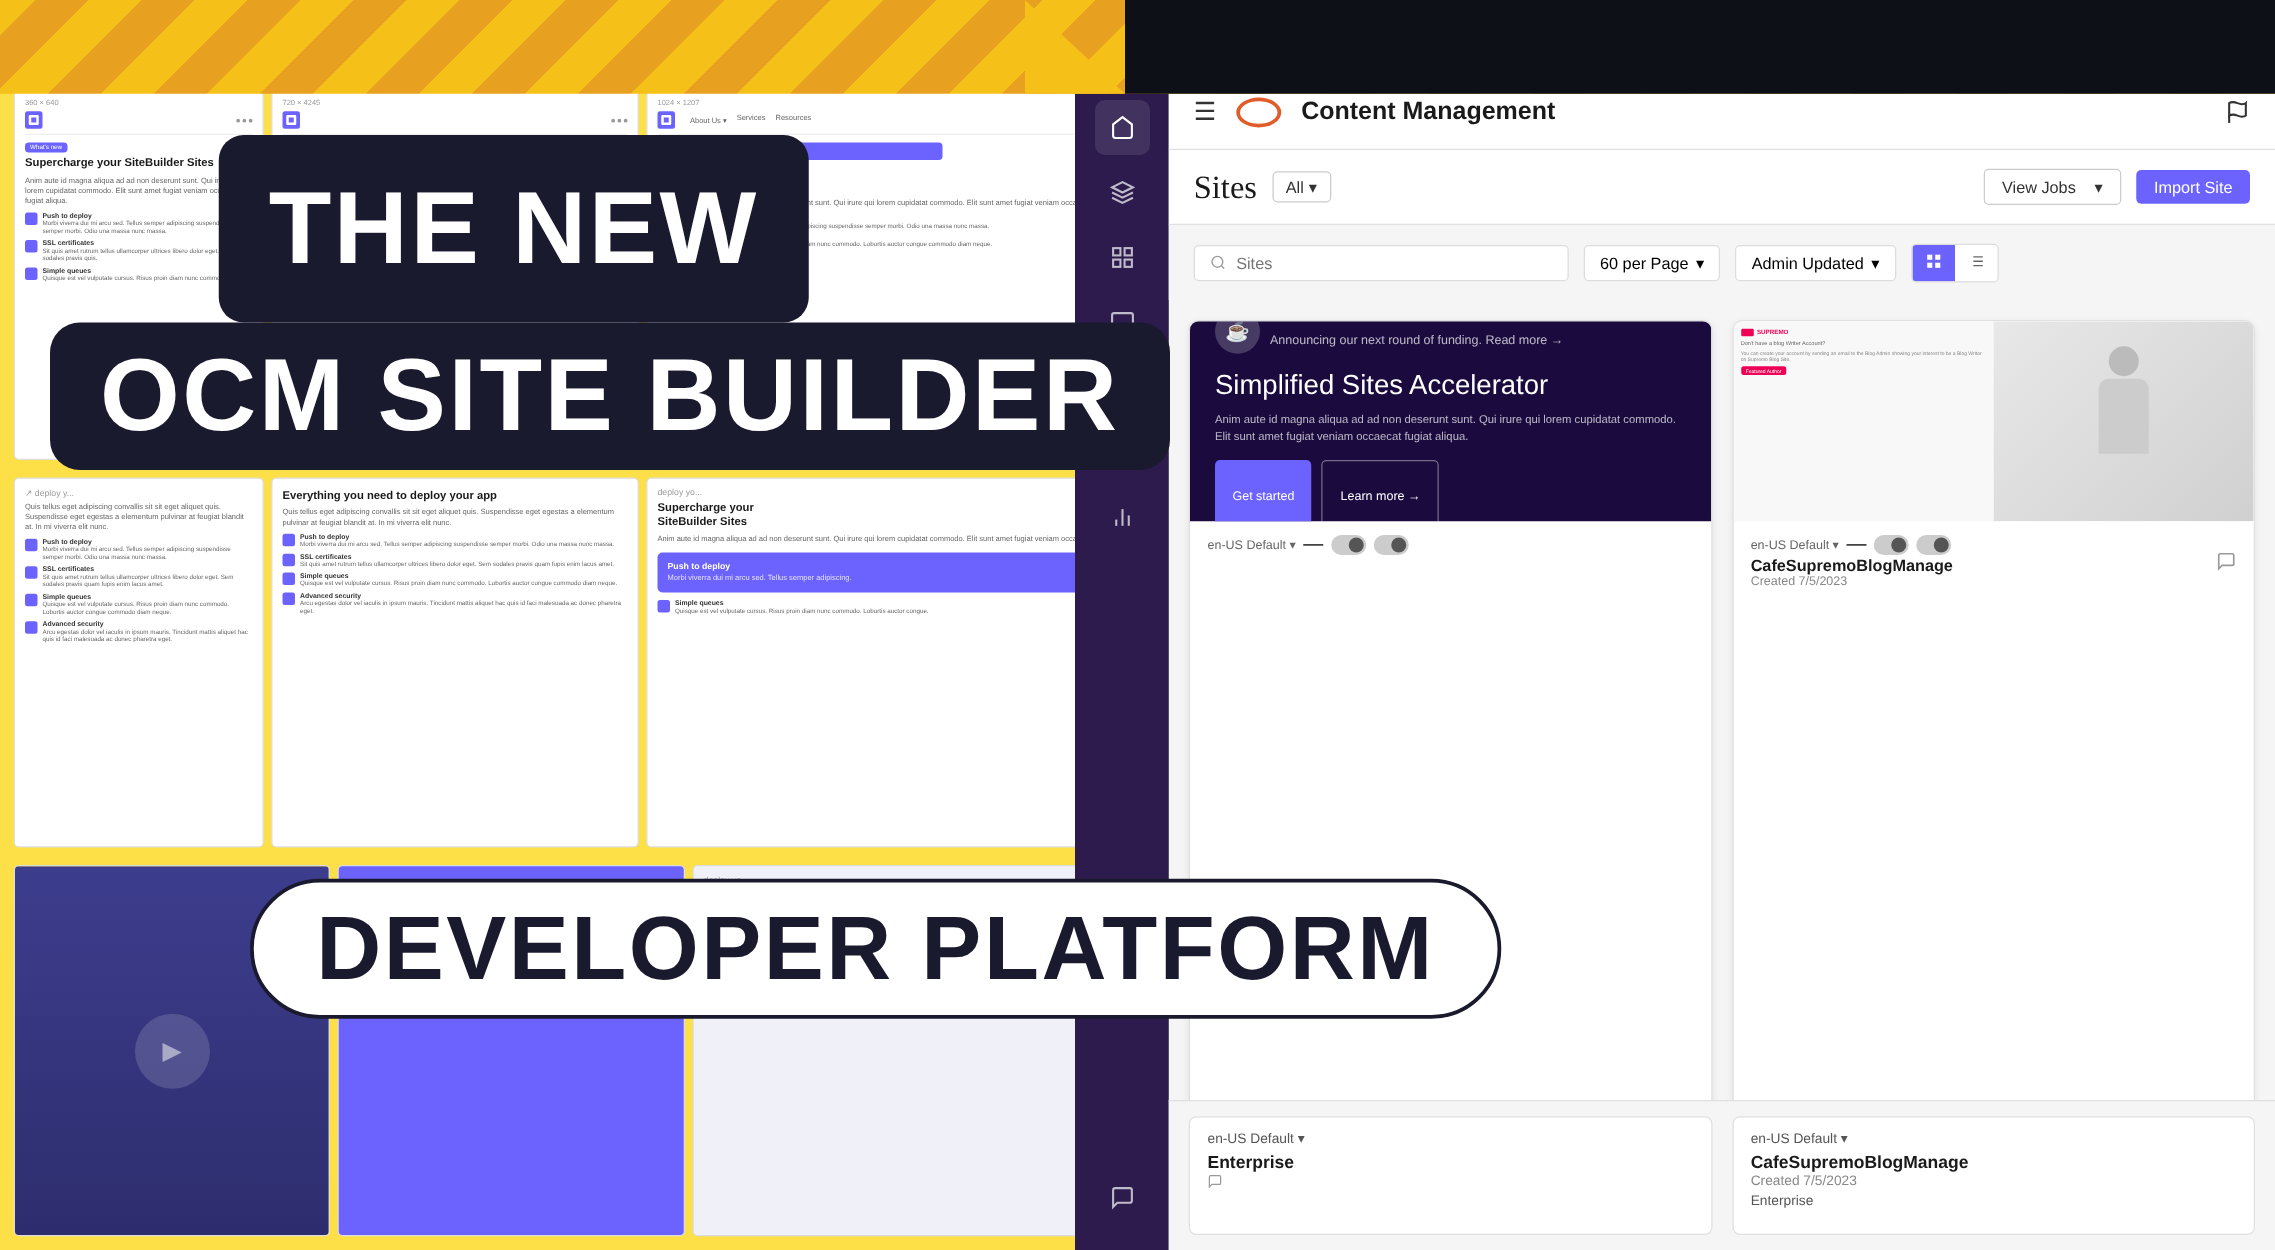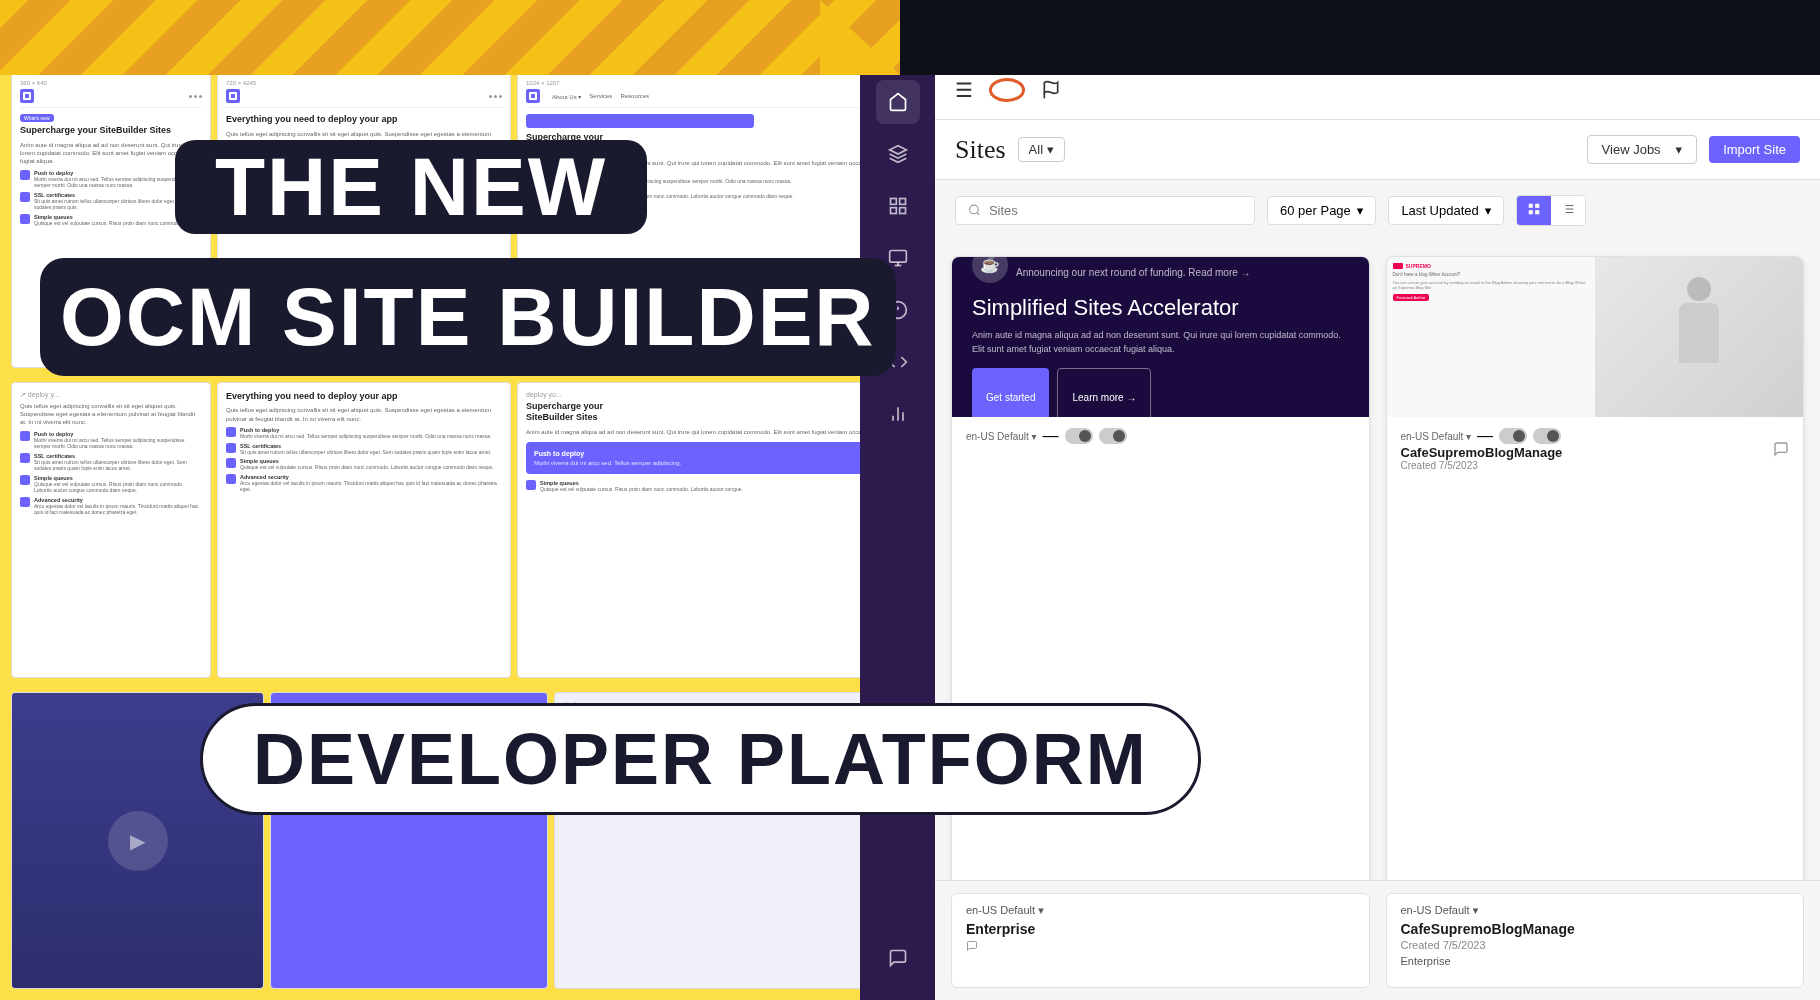--- a/index.html
+++ b/index.html
@@ -508,38 +508,37 @@
     }
 
     .badge-the-new {
       position: absolute;
       top: 108px;
       left: 175px;
       background: #1a1a2e;
       color: white;
       font-size: 82px;
       font-weight: 900;
-      padding: 0 40px;
+      padding: 28px 40px;
       border-radius: 20px;
       letter-spacing: 2px;
       text-transform: uppercase;
       font-family: 'Arial Black', Arial, sans-serif;
       white-space: nowrap;
-      margin-top: 32px;
     }
 
     .badge-ocm {
       position: absolute;
       top: 258px;
       left: 40px;
       background: #1a1a2e;
       color: white;
       font-size: 82px;
       font-weight: 900;
-      padding: 12px 20px;
+      padding: 12px 40px;
       border-radius: 24px;
       letter-spacing: 2px;
       text-transform: uppercase;
       font-family: 'Arial Black', Arial, sans-serif;
       white-space: nowrap;
     }
 
     .badge-developer {
       position: absolute;
       bottom: 185px;
@@ -913,20 +912,21 @@
           <path d="M21 15a2 2 0 0 1-2 2H7l-4 4V5a2 2 0 0 1 2-2h14a2 2 0 0 1 2 2z"></path>
         </svg>
       </div>
     </div>
 
     <div class="main-area">
 
       <div class="top-bar">
         <span class="menu-icon">☰</span>
         <div class="logo-oval"></div>
+        <span class="top-bar-title">Content Management</span>
         <svg width="20" height="20" viewBox="0 0 24 24" fill="none" stroke="#333" stroke-width="2">
           <path d="M4 15s1-1 4-1 5 2 8 2 4-1 4-1V3s-1 1-4 1-5-2-8-2-4 1-4 1z"></path>
           <line x1="4" y1="22" x2="4" y2="15"></line>
         </svg>
       </div>
 
       <div class="toolbar">
         <span class="sites-title">Sites</span>
         <div class="all-dropdown">
           <span>All</span>
@@ -948,21 +948,21 @@
             <circle cx="11" cy="11" r="8"></circle>
             <line x1="21" y1="21" x2="16.65" y2="16.65"></line>
           </svg>
           <input class="search-input" type="text" placeholder="Sites" style="">
         </div>
         <div class="per-page-select">
           <span>60 per Page</span>
           <span>▾</span>
         </div>
         <div class="sort-select">
-          <span>Last Updated</span>
+          <span>Admin Updated</span>
           <span>▾</span>
         </div>
         <div class="view-toggle">
           <button class="view-btn active">
             <svg width="14" height="14" viewBox="0 0 24 24" fill="currentColor">
               <rect x="3" y="3" width="7" height="7"></rect>
                 <rect x="14" y="3" width="7" height="7"></rect>
               <rect x="14" y="14" width="7" height="7"></rect>
                 <rect x="3" y="14" width="7" height="7"></rect>
             </svg>

